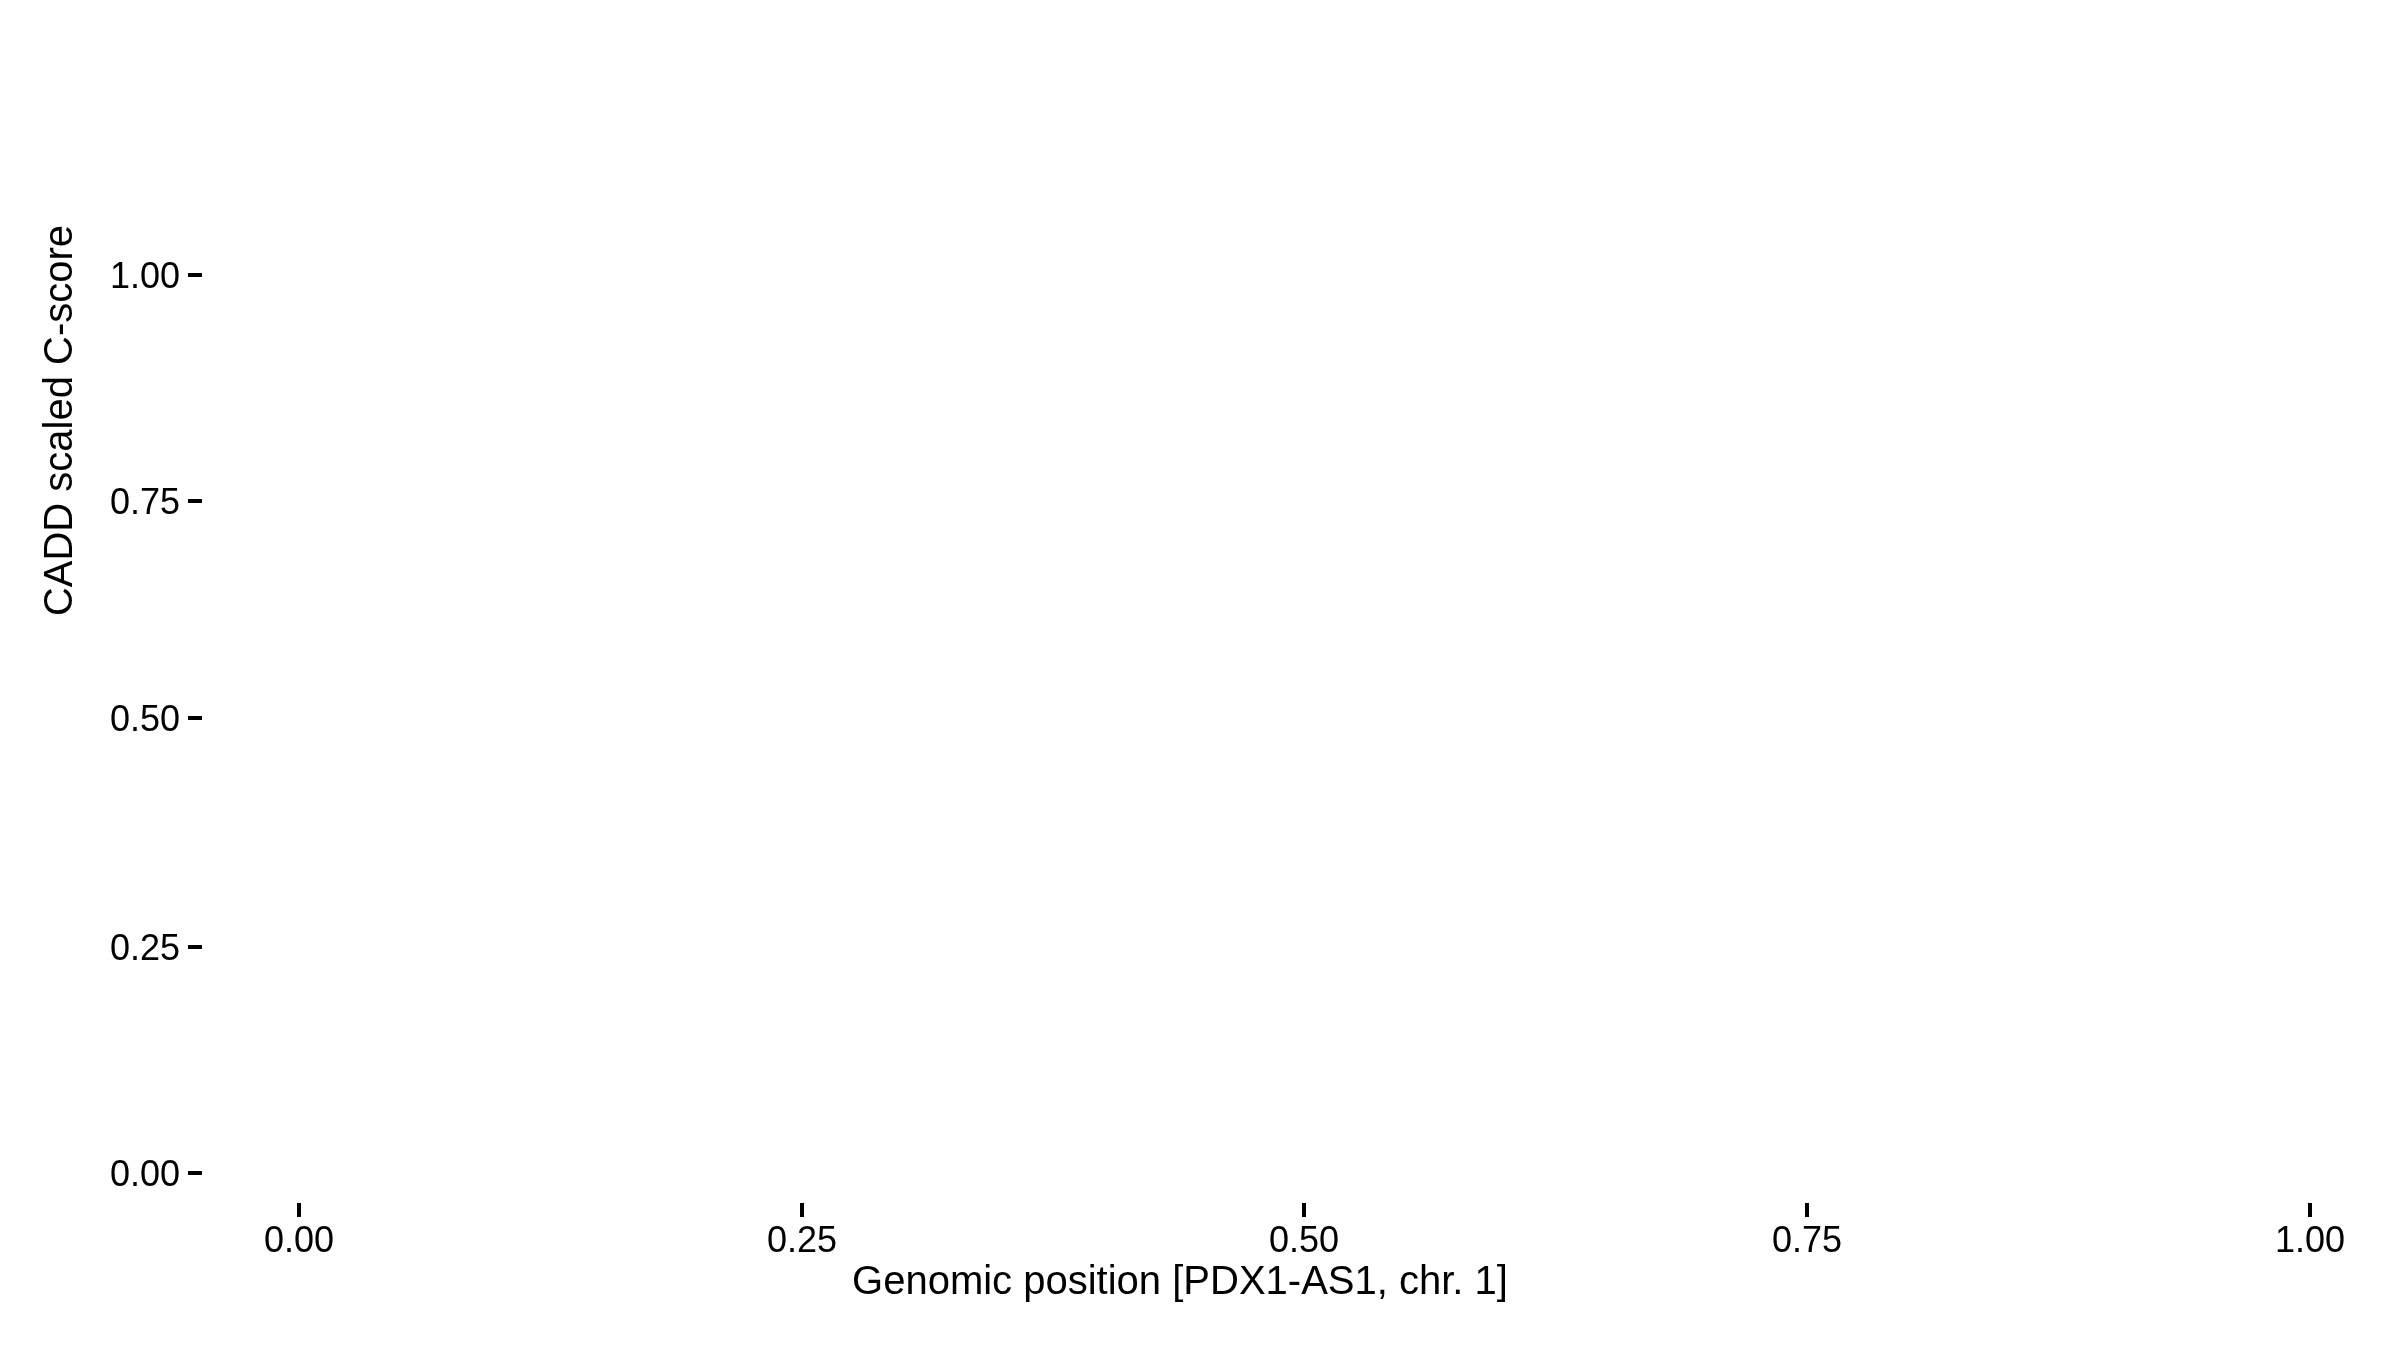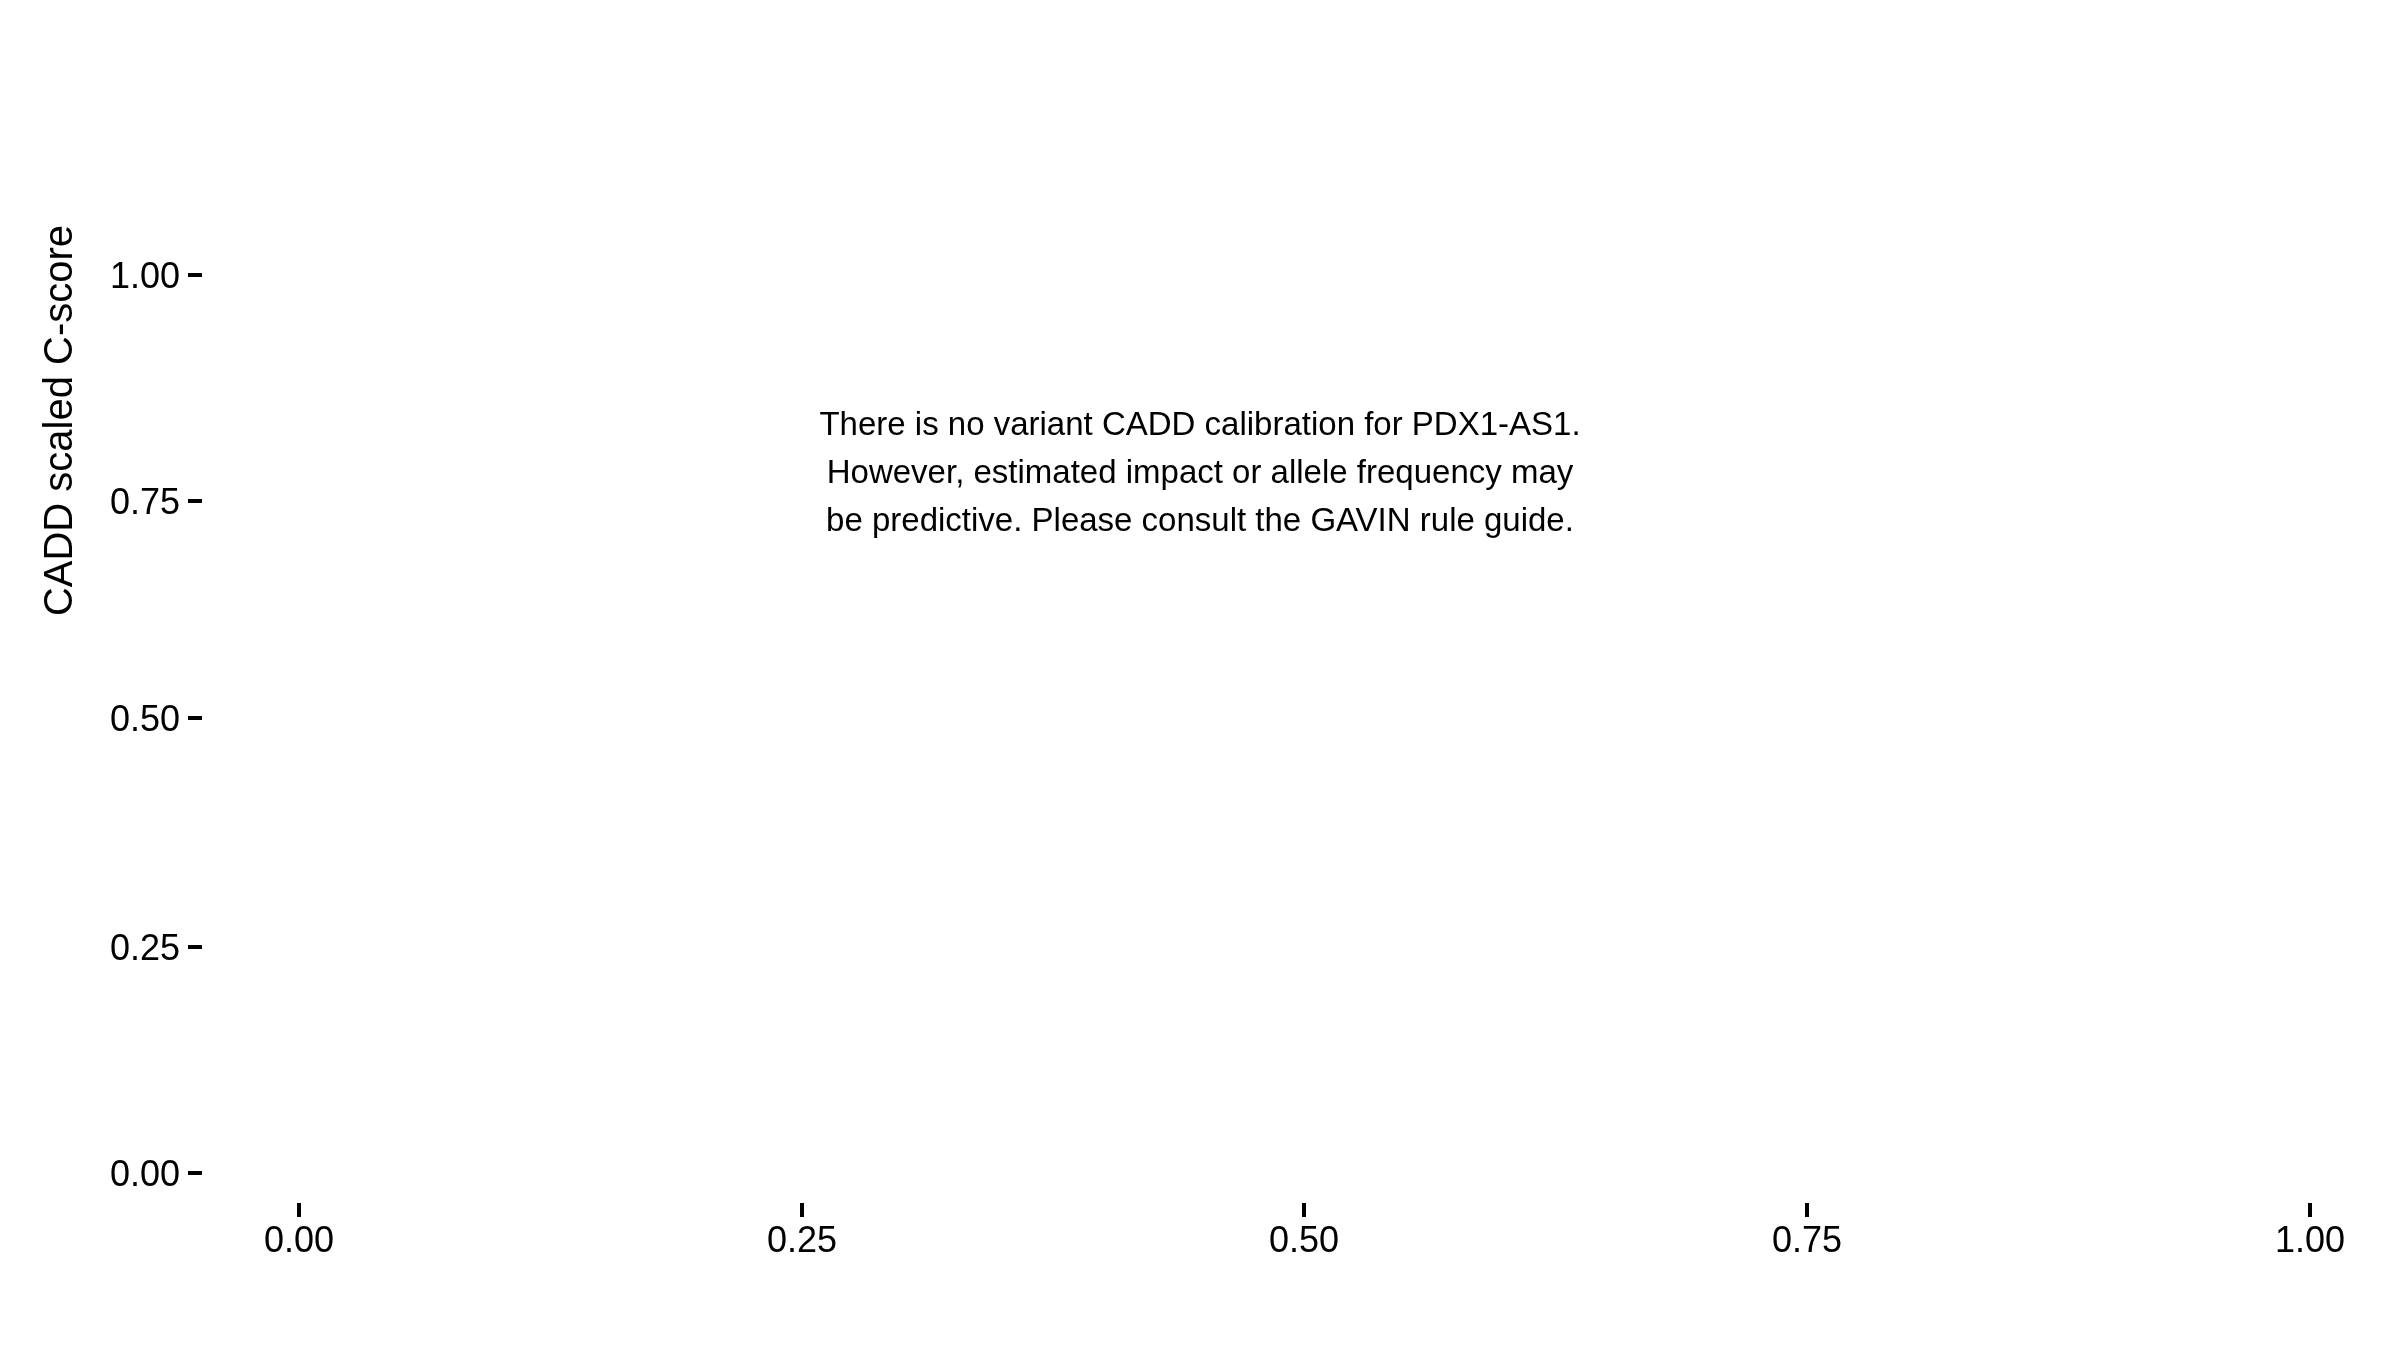--- a/index.html
+++ b/index.html
@@ -143,20 +143,16 @@
   <div class="xtick-mark" style="left: 1302px; top: 1203px;"></div>
   <div class="xtick-mark" style="left: 1805px; top: 1203px;"></div>
   <div class="xtick-mark" style="left: 2308px; top: 1203px;"></div>
 
   <div class="xtick" style="left: 219px; top: 1219px;">0.00</div>
   <div class="xtick" style="left: 722px; top: 1219px;">0.25</div>
   <div class="xtick" style="left: 1224px; top: 1219px;">0.50</div>
   <div class="xtick" style="left: 1727px; top: 1219px;">0.75</div>
   <div class="xtick" style="left: 2230px; top: 1219px;">1.00</div>
 
+  <div class="xlab">Genomic position [PDX1-AS1, chr. 1]</div>
 
-  <div class="annotation">
-    <span>There is no variant CADD calibration for PDX1-AS1.</span>
-    <span>However, estimated impact or allele frequency may</span>
-    <span>be predictive. Please consult the GAVIN rule guide.</span>
-  </div>
 
 </div>
 
 </body></html>

